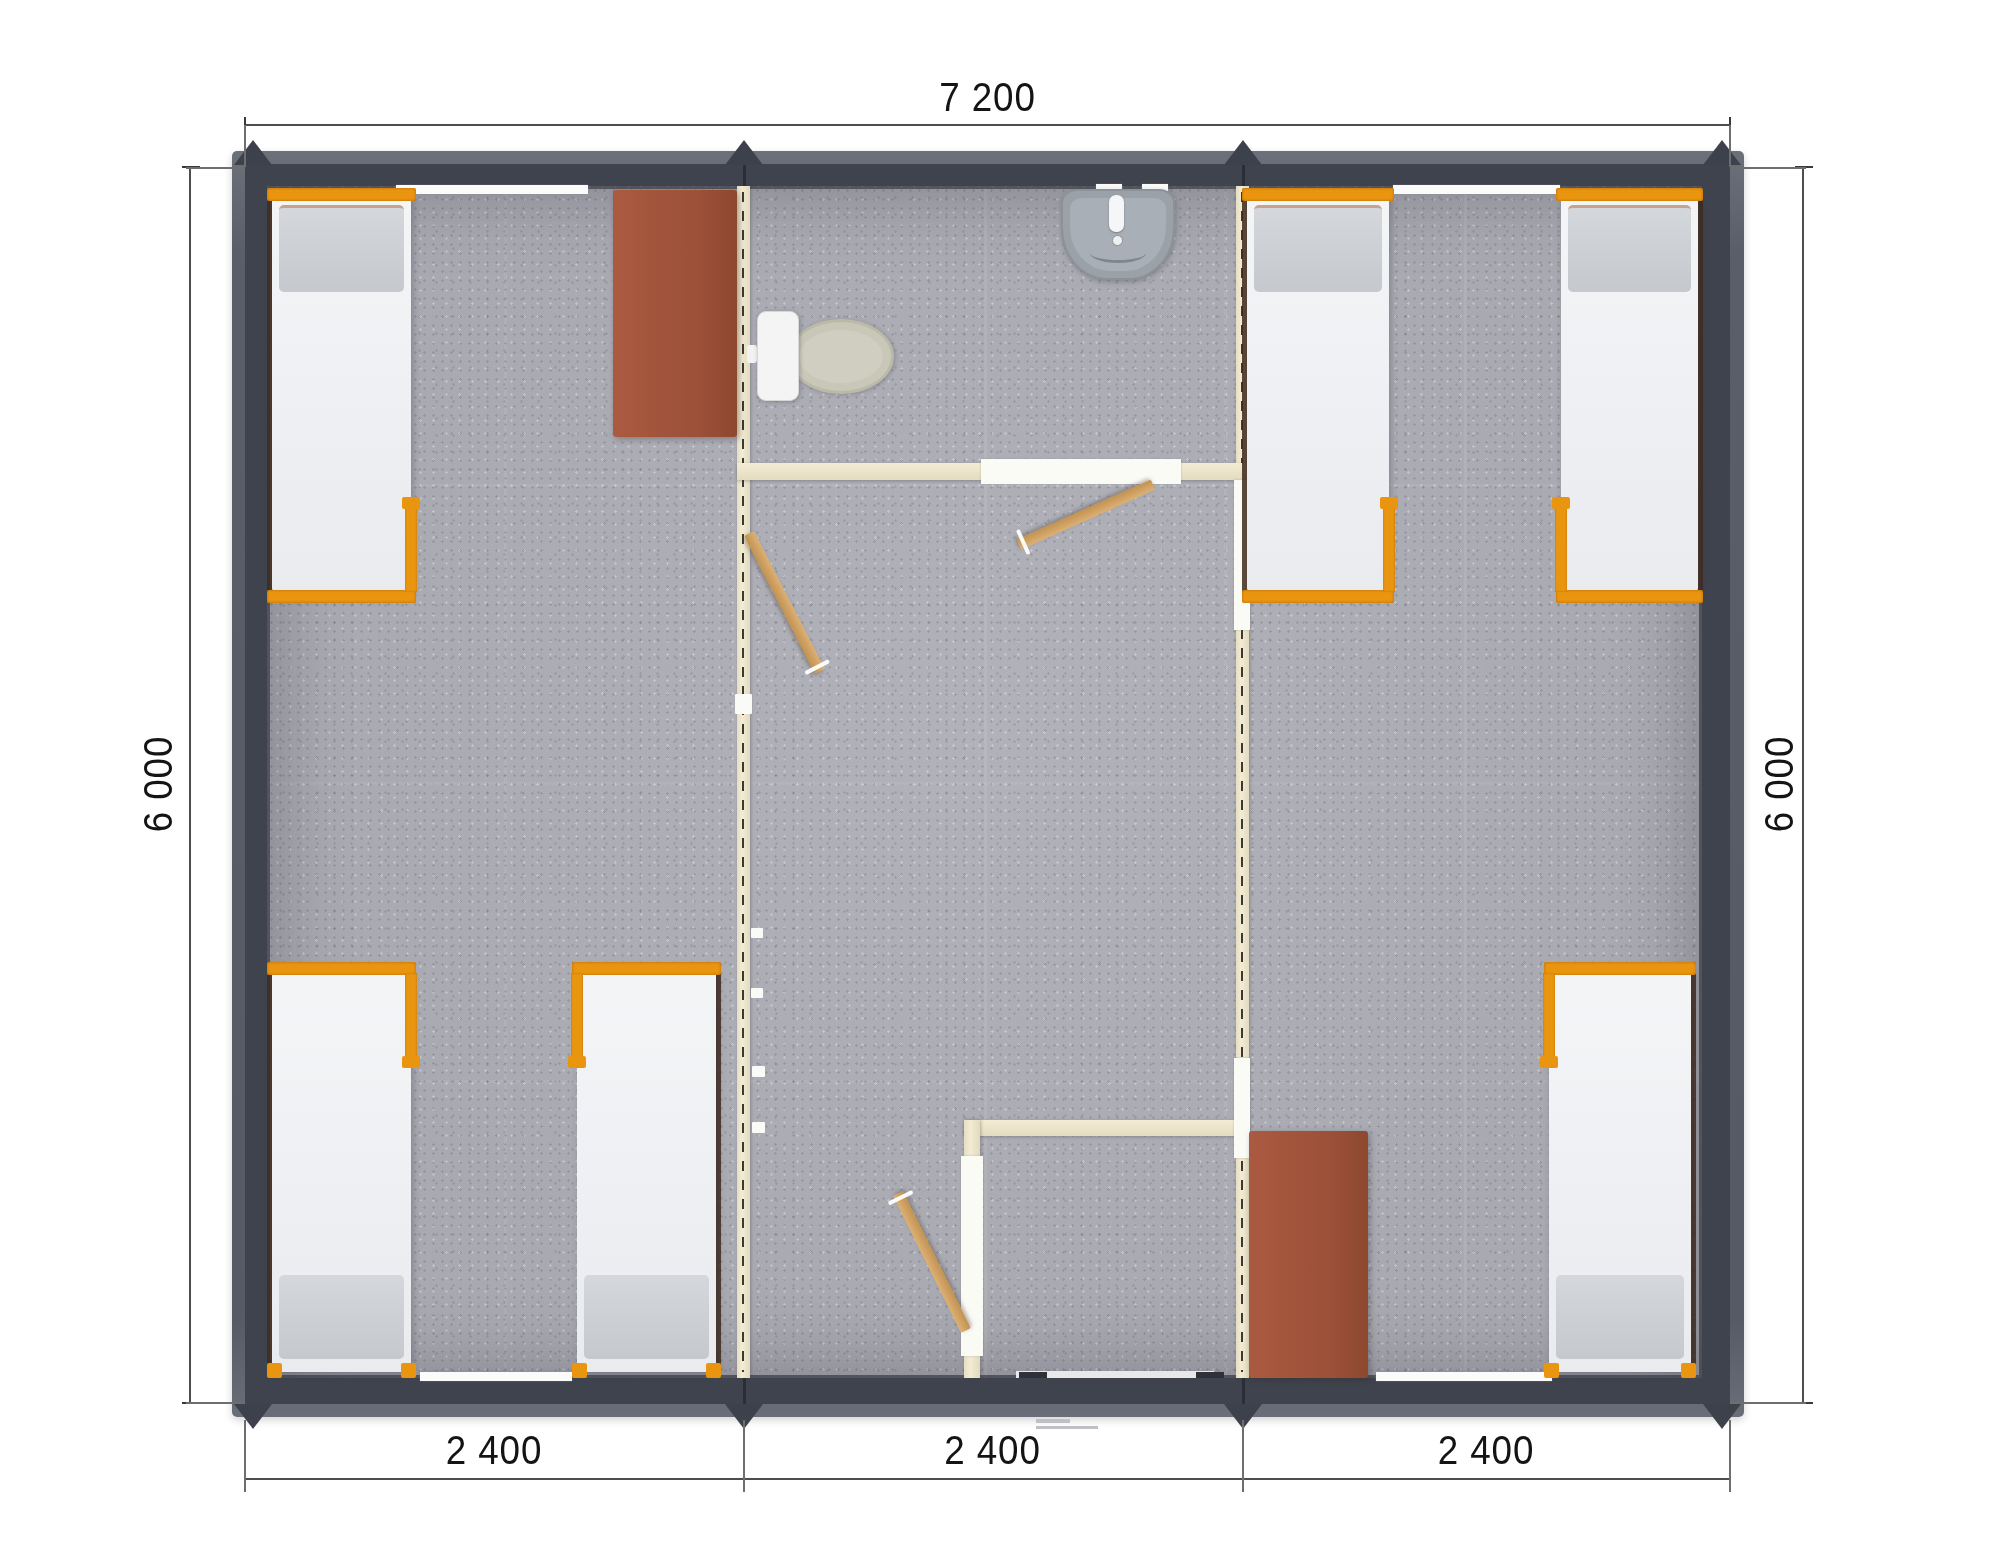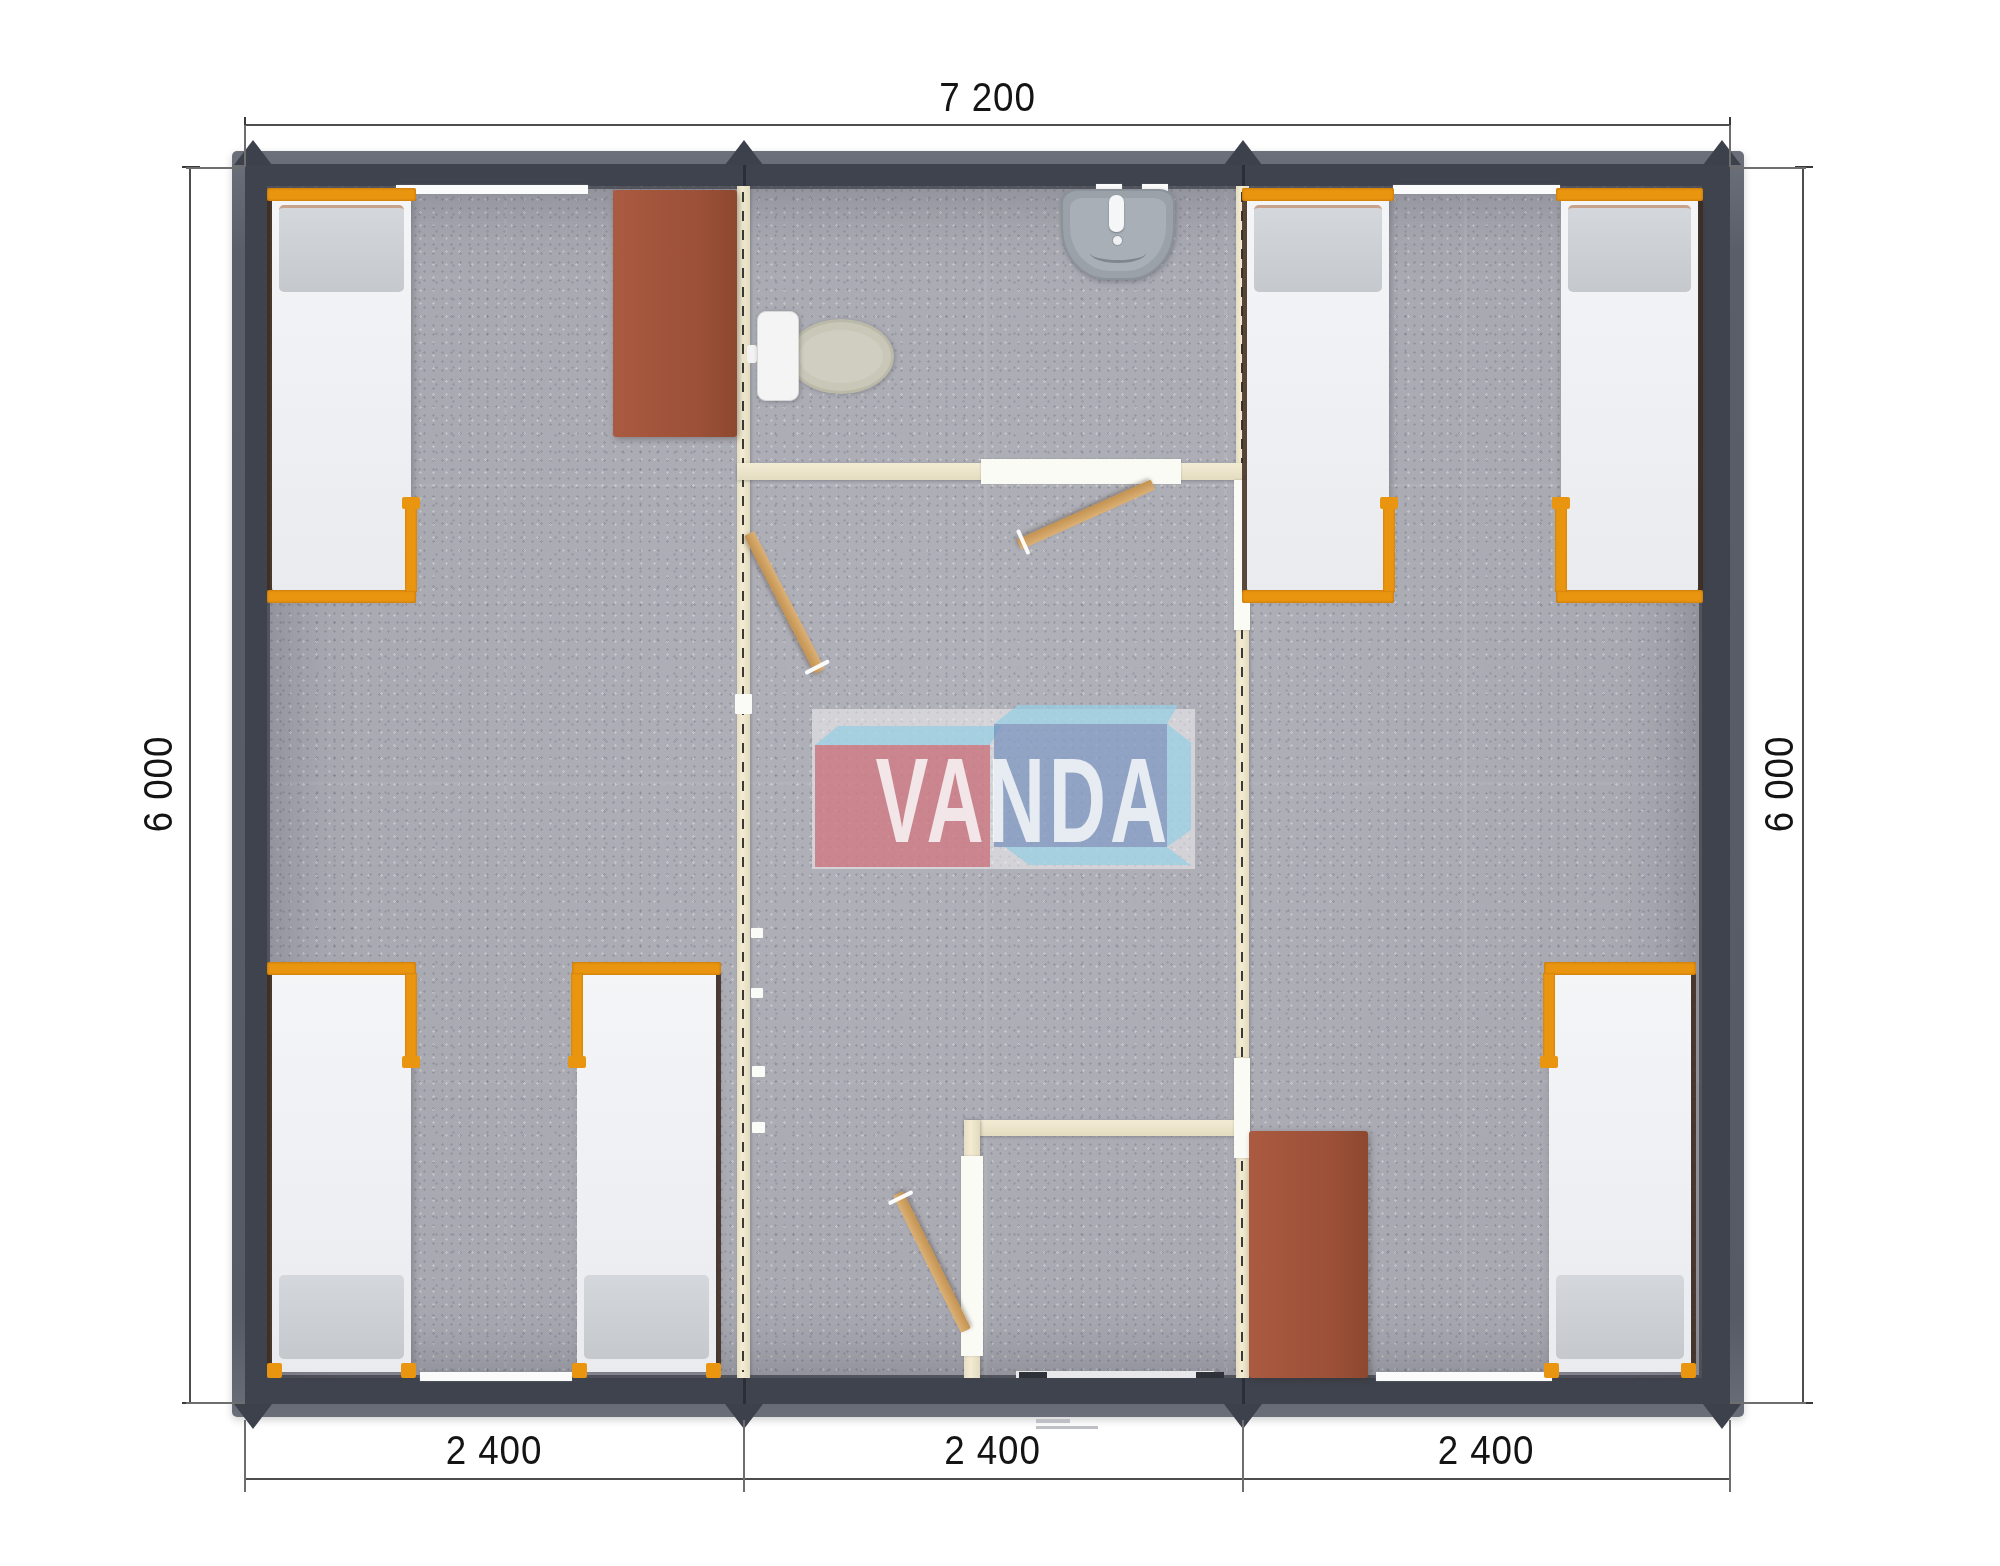--- a/index.html
+++ b/index.html
@@ -232,30 +232,20 @@
   <div class="abs door-leaf" style="left:749px;top:528px;width:155px;transform:rotate(62.8deg)">
     <span class="handle"></span>
   </div>
   <div class="abs door-leaf" style="left:1153px;top:479px;width:147px;transform:rotate(155.9deg)">
     <span class="handle"></span>
   </div>
   <div class="abs door-leaf" style="left:966px;top:1325px;width:153px;transform:rotate(243.6deg)">
     <span class="handle"></span>
   </div>
 
-  <div class="abs logo">
-    <span class="backdrop"></span>
-    <span class="flap flap-red-top"></span>
-    <span class="box-red"></span>
-    <span class="flap flap-blue-top"></span>
-    <span class="flap flap-right"></span>
-    <span class="flap flap-bottom"></span>
-    <span class="box-blue"></span>
-    <span class="word">VANDA</span>
-  </div>
 
   <div class="abs dl" style="left:245px;top:124px;width:1485px;height:2px"></div>
   <div class="abs tick-v" style="left:244px;top:117px"></div>
   <div class="abs tick-v" style="left:1729px;top:117px"></div>
   <div class="abs ext" style="left:244px;top:125px;width:2px;height:42px"></div>
   <div class="abs ext" style="left:1729px;top:125px;width:2px;height:42px"></div>
   <div class="abs dim-label" style="left:245px;top:77px;width:1485px">7 200</div>
 
   <div class="abs dl" style="left:189px;top:167px;width:2px;height:1237px"></div>
   <div class="abs tick-h" style="left:182px;top:166px"></div>

